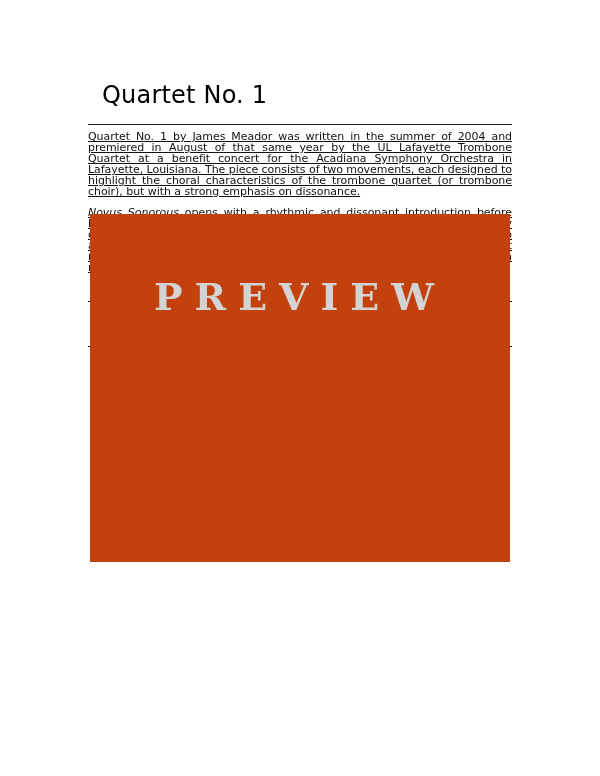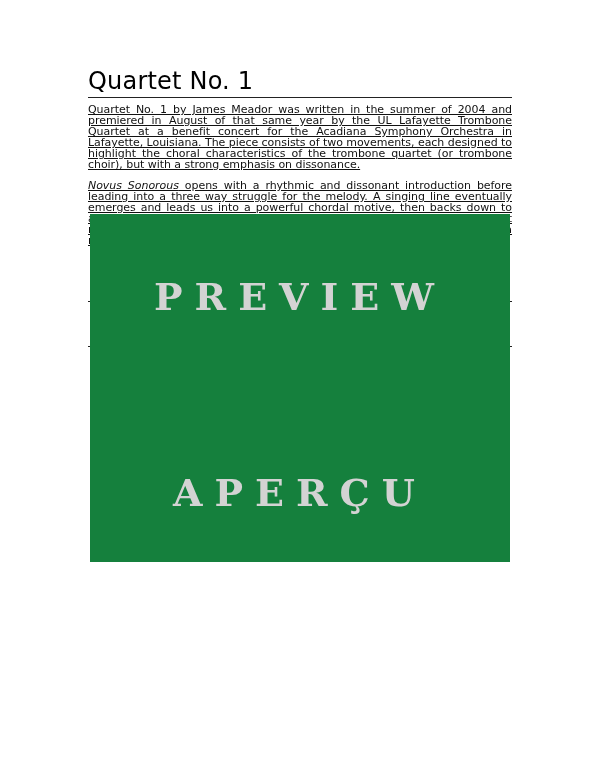--- a/index.html
+++ b/index.html
@@ -1,35 +1,34 @@
 <!DOCTYPE html>
 <html><head>
 <meta charset="utf-8">
 <style>
   html,body{margin:0;padding:0;background:#fff;}
   body{width:600px;height:776px;position:relative;overflow:hidden;font-family:"DejaVu Sans",sans-serif;color:#111;}
   .page{position:absolute;left:88px;top:66px;width:424px;}
-  .title{font-size:24px;line-height:30px;margin:0;font-weight:normal;letter-spacing:0.2px;color:#000;}
+  .title{font-size:24px;line-height:30px;margin:14px;font-weight:normal;letter-spacing:0.2px;color:#000;}
   .rule{height:0;border-top:1px solid #222;margin:1px 0 6px 0;}
   p{font-size:11px;line-height:11px;margin:0 0 10px 0;text-align:justify;letter-spacing:-0.05px;text-decoration:underline;}
   .hl{position:absolute;height:1px;background:#222;}
-  .overlay{position:absolute;left:90px;top:214px;width:420px;height:348px;background:#15803d;}
+  .overlay{position:absolute;left:90px;top:214px;width:420px;height:348px;background:#c2410c;}
   .wm{position:absolute;left:0;width:100%;text-align:center;color:#d3d3d3;font-family:"DejaVu Serif",serif;font-weight:bold;font-size:38px;letter-spacing:12px;}
 </style>
 </head>
 <body>
 
 <div class="page">
   <h1 class="title">Quartet No. 1</h1>
   <div class="rule"></div>
   <p>Quartet No. 1 by James Meador was written in the summer of 2004 and premiered in August of that same year by the UL Lafayette Trombone Quartet at a benefit concert for the Acadiana Symphony Orchestra in Lafayette, Louisiana.  The piece consists of two movements, each designed to highlight the choral characteristics of the trombone quartet (or trombone choir), but with a strong emphasis on dissonance.</p>
   <p><i>Novus Sonorous</i><span> opens with a rhythmic and dissonant introduction before leading into a three way struggle for the melody.  A singing line eventually emerges and leads us into a powerful chordal motive, then backs down to another closely scored and dissonant chorale.  The opening statement returns briefly and carries us back to the mighty chordal section before a mournful and</span></p>
 </div>
 
 <div class="hl" style="left:88px;top:301px;width:2px;"></div>
 <div class="hl" style="left:510px;top:301px;width:2px;"></div>
 <div class="hl" style="left:88px;top:346px;width:2px;"></div>
 <div class="hl" style="left:510px;top:346px;width:2px;"></div>
 
 <div class="overlay">
   <div class="wm" style="top:60px;">PREVIEW</div>
-  <div class="wm" style="top:256px;">APERÇU</div>
 </div>
 
 </body></html>

